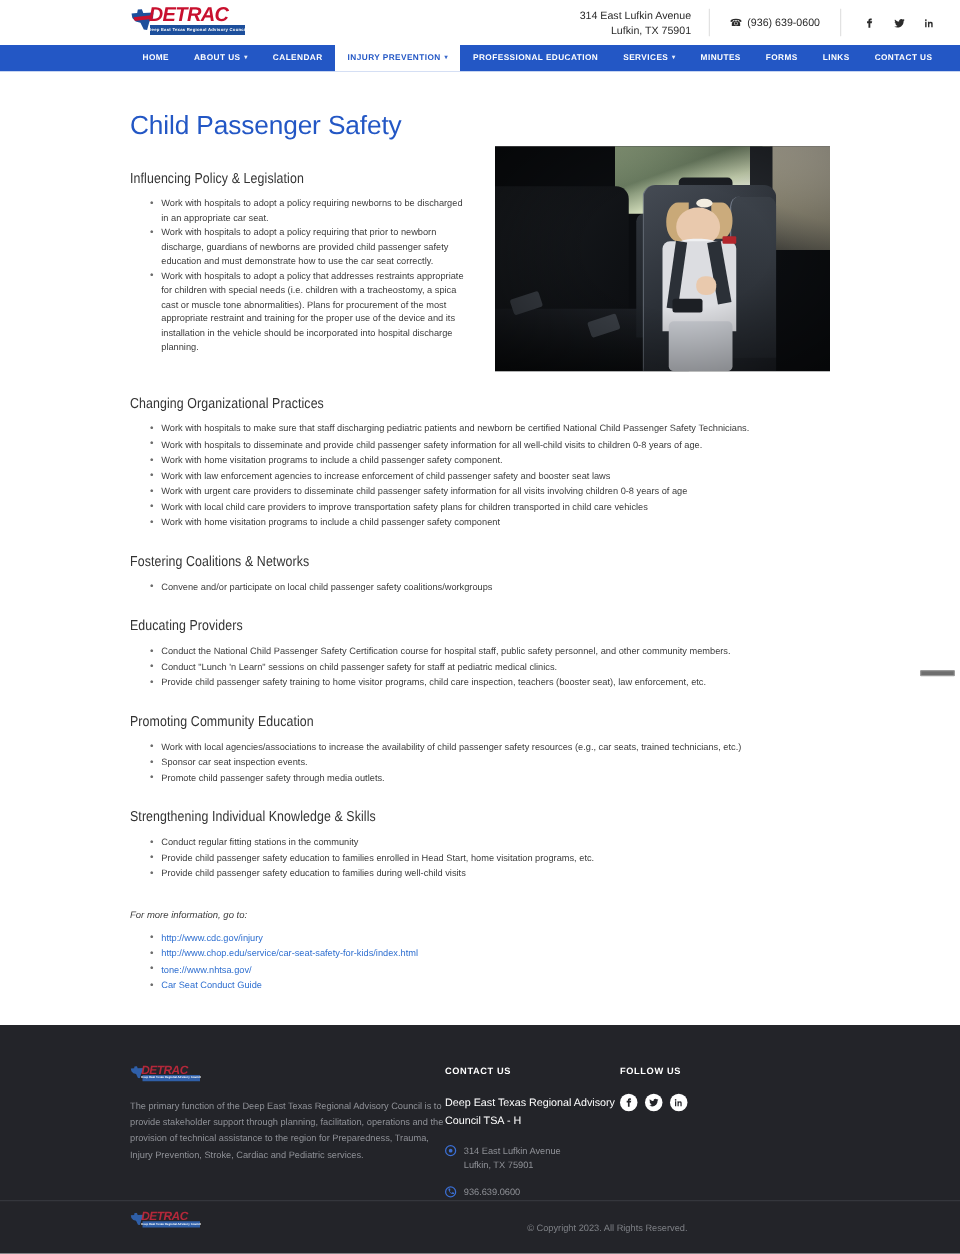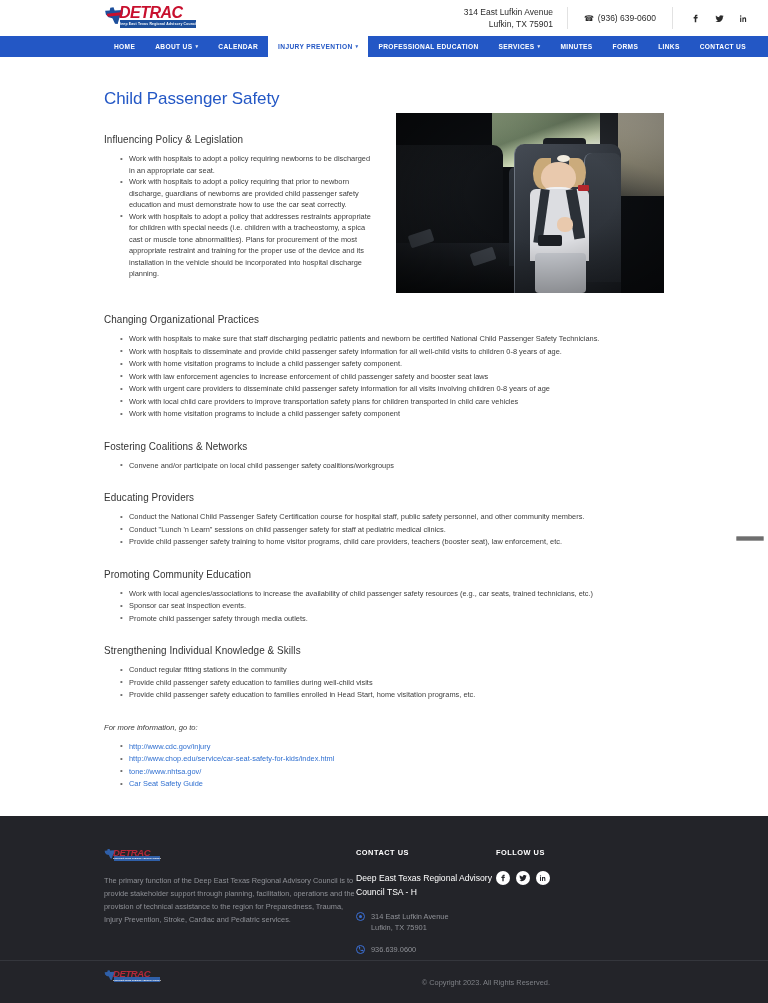--- a/index.html
+++ b/index.html
@@ -108,21 +108,21 @@
   .nav .item.active {
     background: #ffffff;
     color: #2357c5;
   }
   .nav .caret { font-size: 5px; line-height: 1; opacity: .9; }
 
   
   .page { padding: 0 104px; background:#fff; }
   h1.page-title {
     color: #2357c5;
-    font-size: 17px;
+    font-size: 21px;
     font-weight: normal;
     margin-top: 32px;
     letter-spacing: -0.1px;
   }
 
   h2.sec {
     font-family: "Liberation Sans Narrow","Liberation Sans", sans-serif;
     font-stretch: condensed;
     font-size: 11.5px;
     font-weight: normal;
@@ -490,43 +490,43 @@
 
   <h2 class="sec">Fostering Coalitions &amp; Networks</h2>
   <ul class="blist tight">
     <li>Convene and/or participate on local child passenger safety coalitions/workgroups</li>
   </ul>
 
   <h2 class="sec">Educating Providers</h2>
   <ul class="blist tight">
     <li>Conduct the National Child Passenger Safety Certification course for hospital staff, public safety personnel, and other community members.</li>
     <li>Conduct "Lunch 'n Learn" sessions on child passenger safety for staff at pediatric medical clinics.</li>
-    <li>Provide child passenger safety training to home visitor programs, child care providers, teachers (booster seat), law enforcement, etc.</li>
+    <li>Provide child passenger safety training to home visitor programs, child care inspection, teachers (booster seat), law enforcement, etc.</li>
   </ul>
 
   <h2 class="sec">Promoting Community Education</h2>
   <ul class="blist tight">
     <li>Work with local agencies/associations to increase the availability of child passenger safety resources (e.g., car seats, trained technicians, etc.)</li>
     <li>Sponsor car seat inspection events.</li>
     <li>Promote child passenger safety through media outlets.</li>
   </ul>
 
   <h2 class="sec">Strengthening Individual Knowledge &amp; Skills</h2>
   <ul class="blist tight">
     <li>Conduct regular fitting stations in the community</li>
+    <li>Provide child passenger safety education to families enrolled in Head Start, home visitation programs, etc.</li>
     <li>Provide child passenger safety education to families during well-child visits</li>
-    <li>Provide child passenger safety education to families enrolled in Head Start, home visitation programs, etc.</li>
   </ul>
 
   <div class="moreinfo">For more information, go to:</div>
   <ul class="links">
     <li><a href="#">http://www.cdc.gov/injury</a></li>
     <li><a href="#">http://www.chop.edu/service/car-seat-safety-for-kids/index.html</a></li>
     <li><a href="#">tone://www.nhtsa.gov/</a></li>
-    <li><a href="#">Car Seat Safety Guide</a></li>
+    <li><a href="#">Car Seat Conduct Guide</a></li>
   </ul>
 </main>
 
 <footer class="footer">
   <div class="fcols">
     <div class="fcol-about">
       <div class="flogo">
         <div class="tx"></div>
         <div class="word">DETRAC</div>
         <div class="bar">

